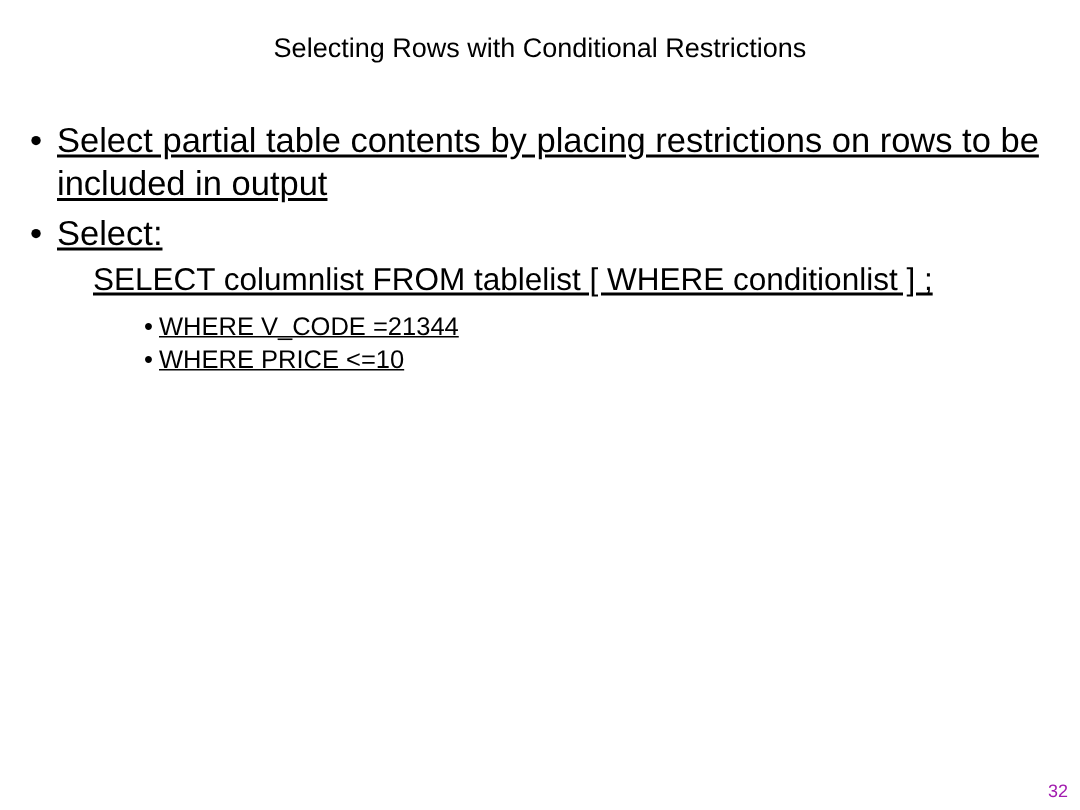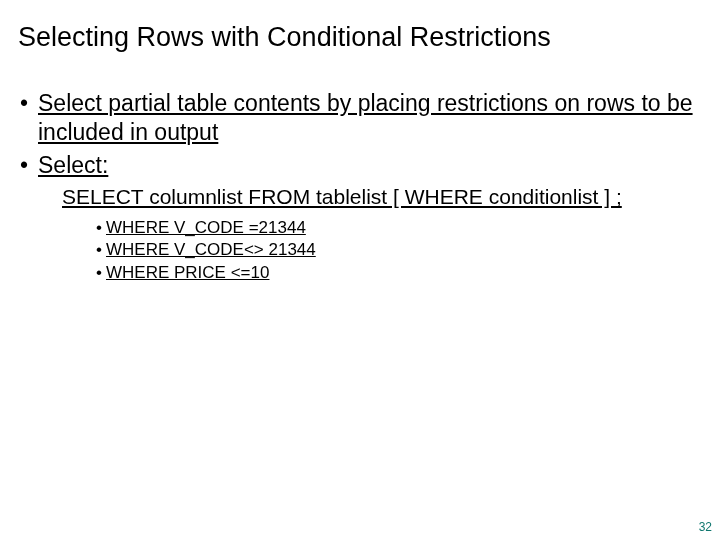--- a/index.html
+++ b/index.html
@@ -10,22 +10,23 @@
     body {
       width: 720px;
       height: 540px;
       background: #ffffff;
       font-family: Arial, Helvetica, sans-serif;
       color: #000000;
       position: relative;
       padding: 20px 18px 0 18px;
     }
     .title {
-      font-size: 27px;
+      font-size: 18px;
       font-weight: normal;
+      text-align: center;
       margin-bottom: 36px;
       margin-top: 2px;
     }
     .content {
       padding-left: 2px;
       text-decoration: underline;
     }
     .bullet-1 {
       font-size: 23px;
       line-height: 1.25;
@@ -77,21 +78,21 @@
       content: "•";
       position: absolute;
       left: 0;
       top: 0;
     }
     .page-number {
       position: absolute;
       bottom: 6px;
       right: 8px;
       font-size: 12px;
-      color: #0f766e;
+      color: #a21caf;
     }
   </style>
 </head>
 <body>
 
 <div class="title">Selecting Rows with Conditional Restrictions</div>
 
 <div class="content">
 
   <div class="bullet-1">
@@ -103,22 +104,19 @@
     <span class="bullet-1-text">Select:</span>
   </div>
 
   <div class="syntax-text">SELECT columnlist FROM tablelist [ WHERE conditionlist ] ;</div>
 
   <div class="where-list">
     <div class="where-item">
       <span>WHERE V_CODE =21344</span>
     </div>
     <div class="where-item">
-      <span>WHERE V_CODE&lt;&gt; 21344</span>
-    </div>
-    <div class="where-item">
       <span>WHERE PRICE &lt;=10</span>
     </div>
   </div>
 
 </div>
 
 <div class="page-number">32</div>
 
 </body></html>

